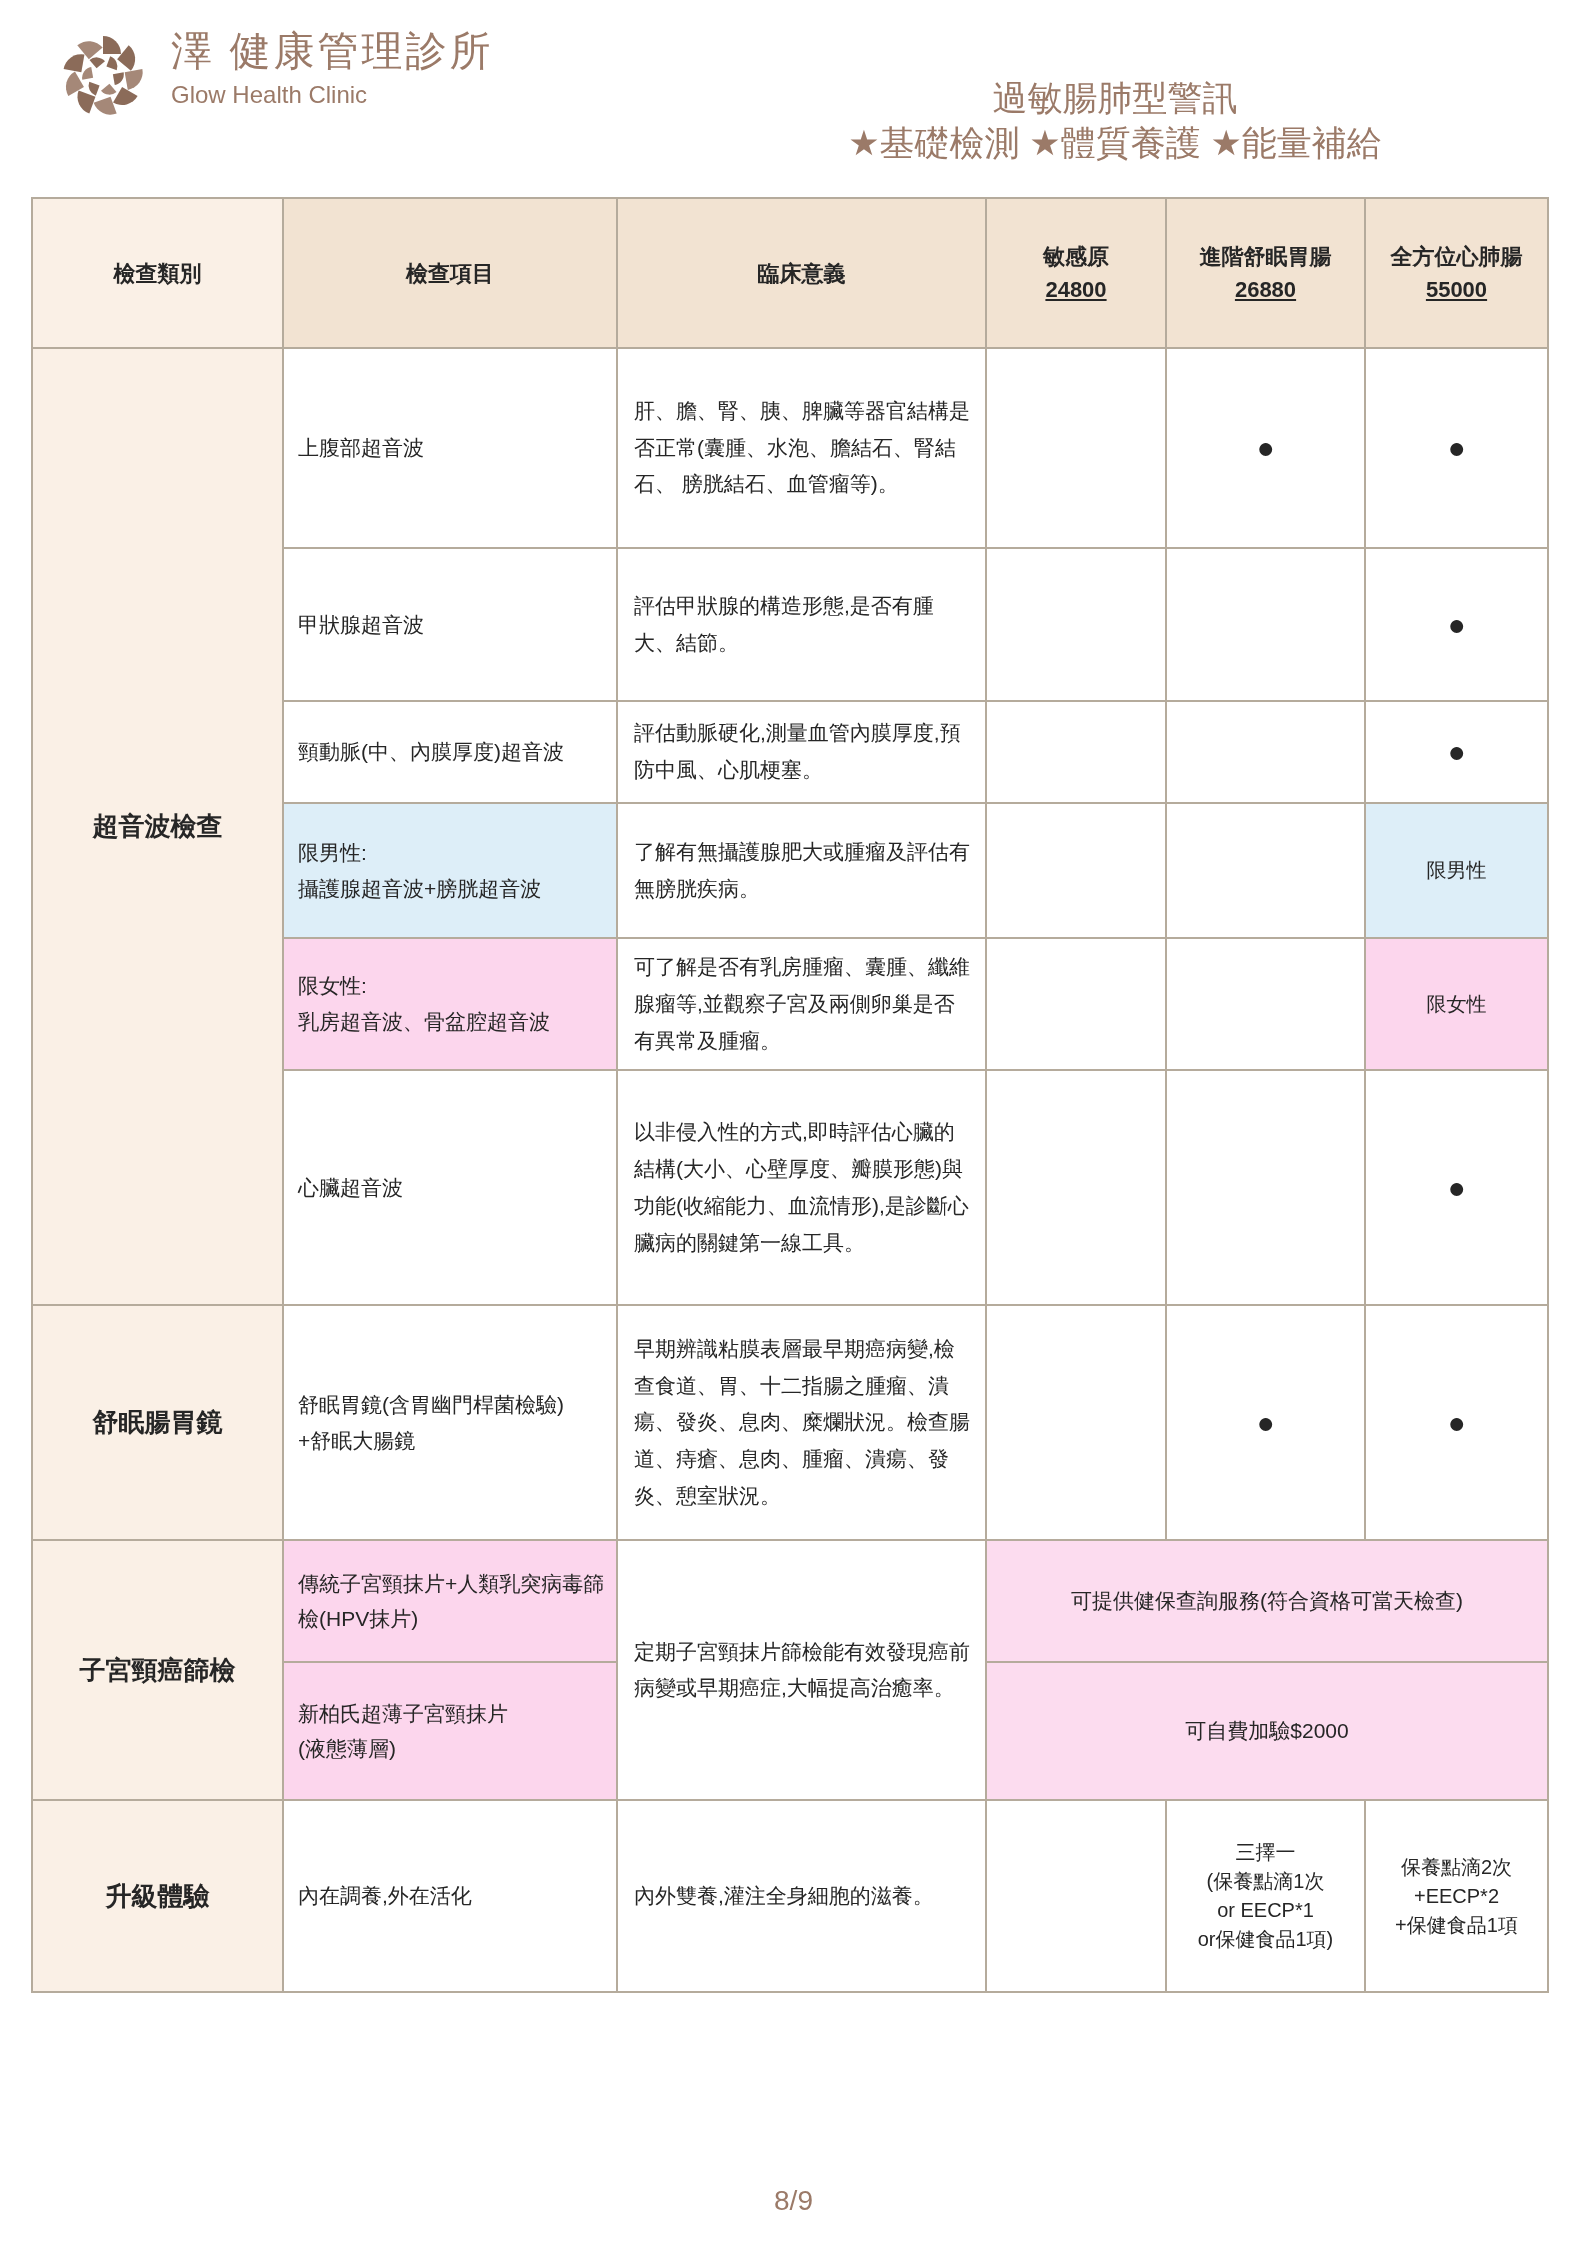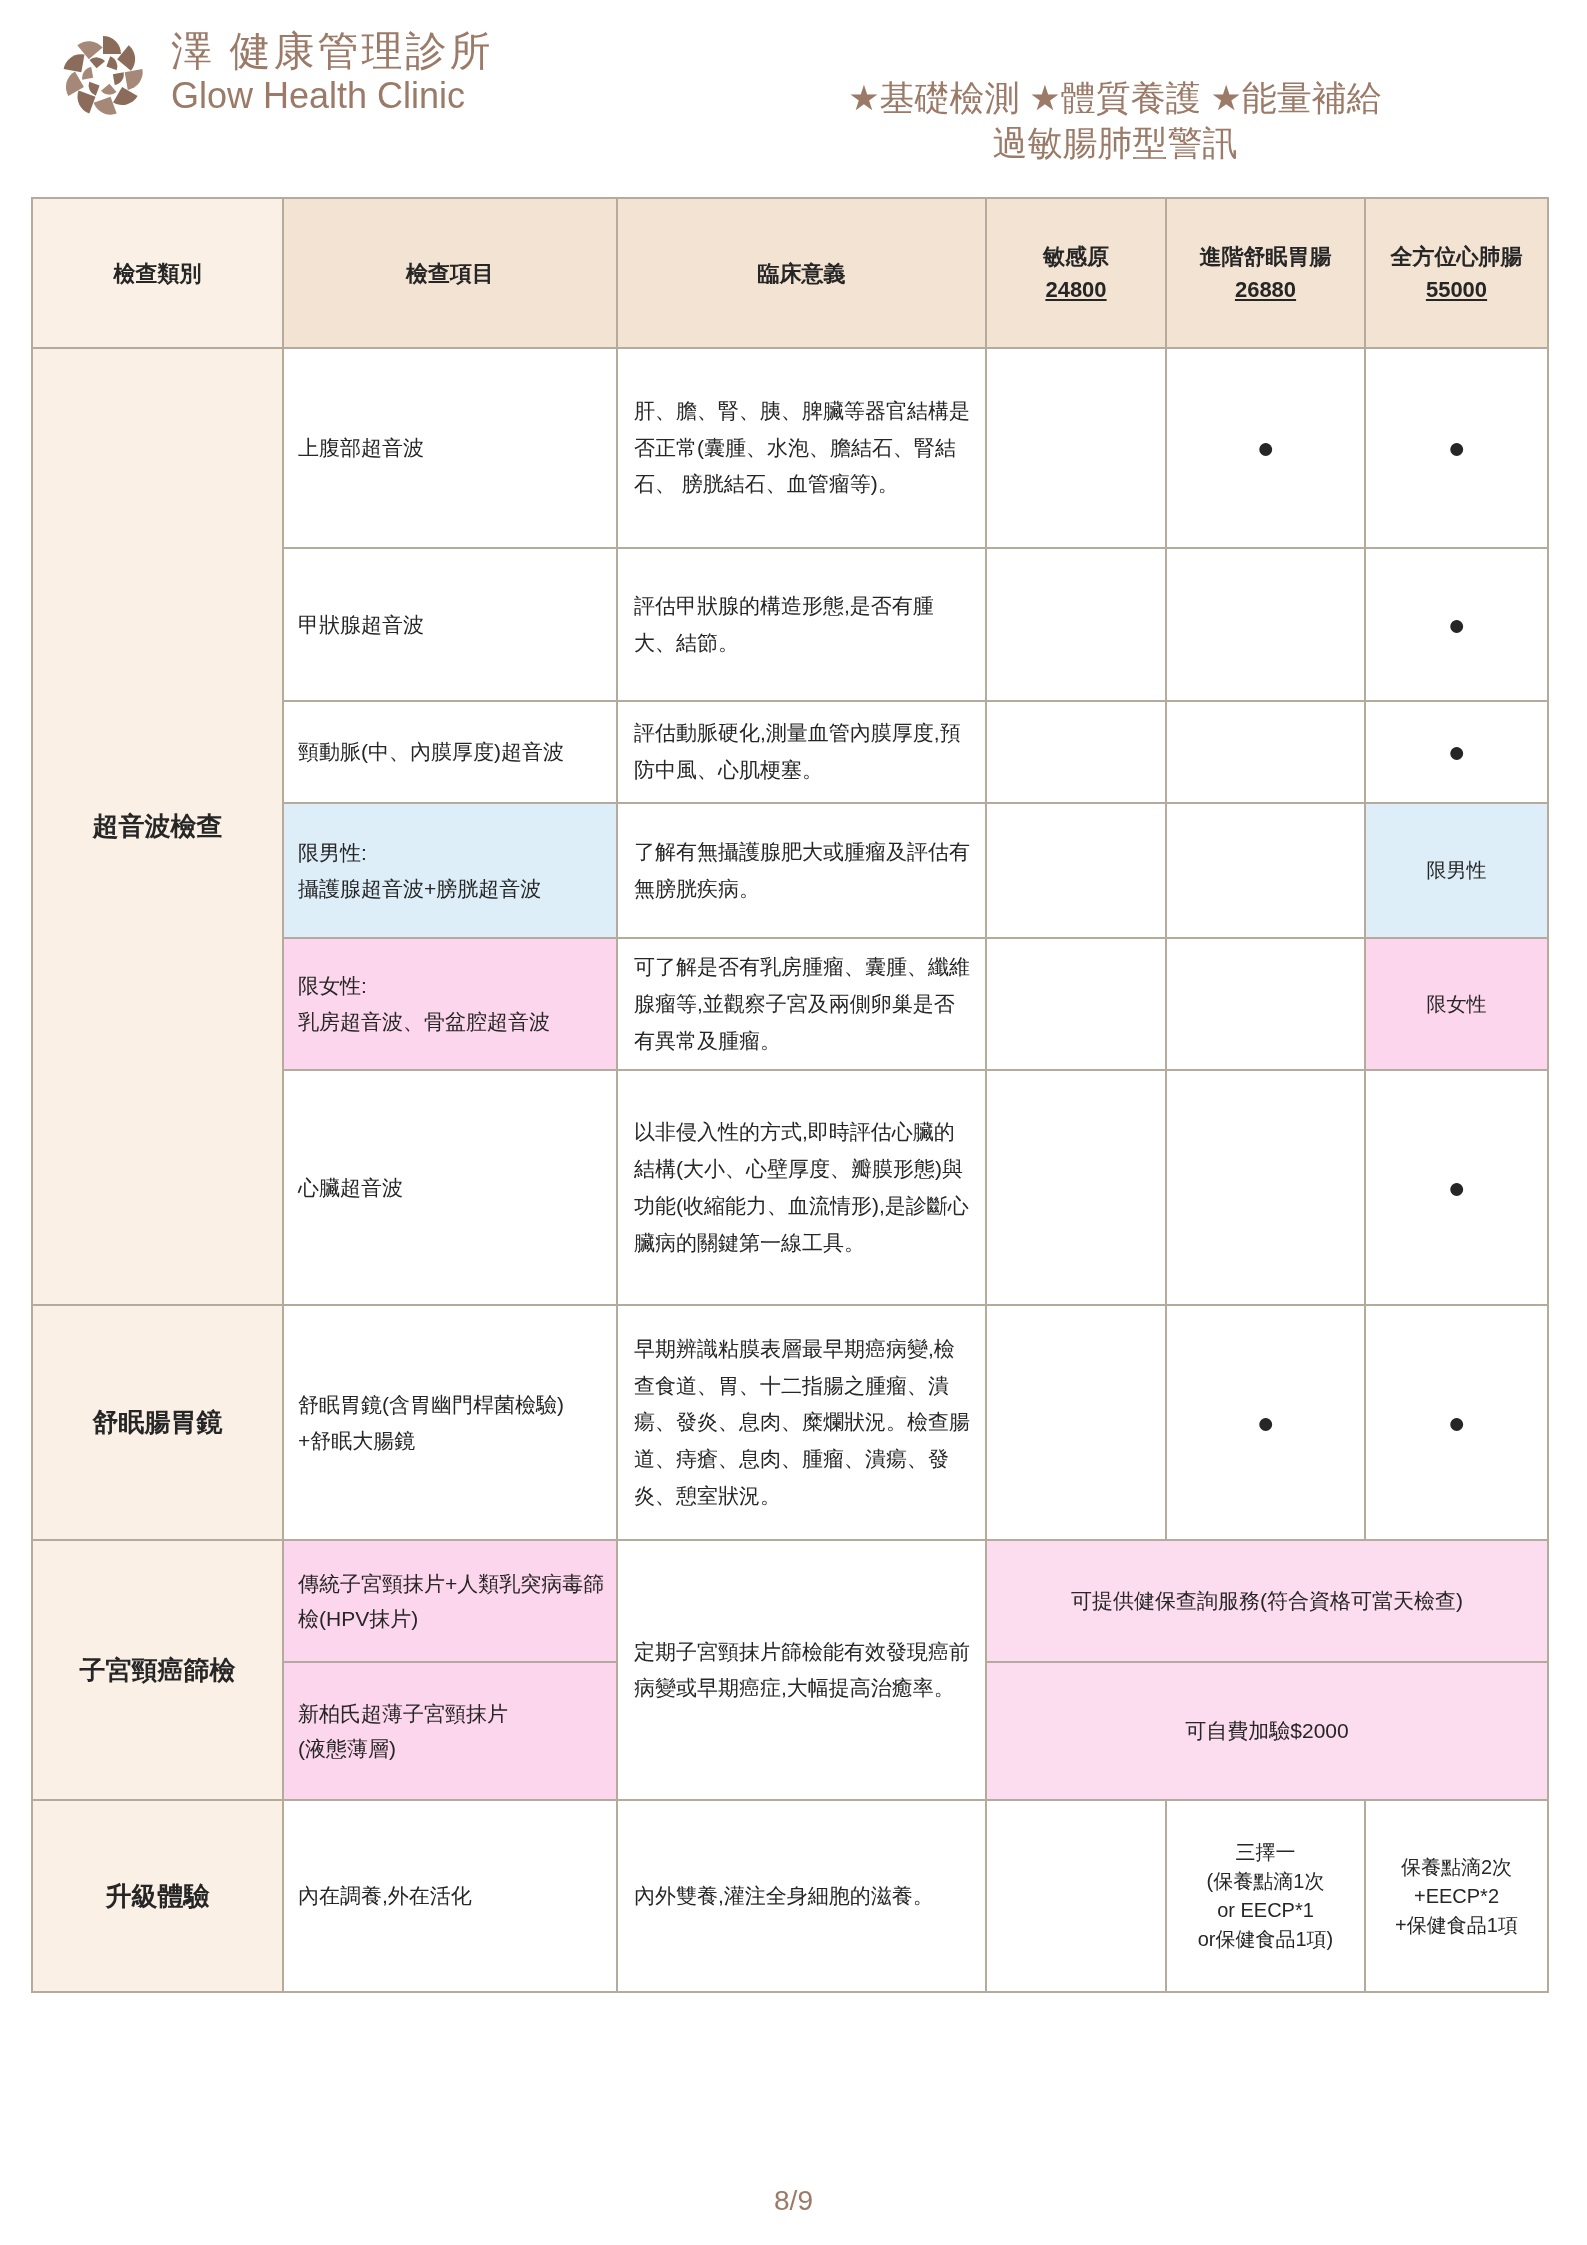--- a/index.html
+++ b/index.html
@@ -25,23 +25,23 @@
     gap: 20px;
   }
   .logo-text { line-height: 1.15; }
   .logo-zh {
     font-size: 41px;
     letter-spacing: 3px;
     color: #9b7a68;
     font-weight: 500;
   }
   .logo-en {
-    font-size: 36px;
-    color: #9b7a68;
-    margin-top: 0;
+    font-size: 24px;
+    color: #9b7a68;
+    margin-top: 6px;
   }
   .header-right {
     position: absolute;
     left: 680px; top: 76px;
     width: 870px;
     text-align: center;
     color: #9b7a68;
     font-size: 35px;
     line-height: 1.28;
   }
@@ -138,22 +138,22 @@
         <use href="#petalS" transform="rotate(320 48 48)"></use>
       </g>
     </svg>
     <div class="logo-text">
       <div class="logo-zh">澤 健康管理診所</div>
       <div class="logo-en">Glow Health Clinic</div>
     </div>
   </div>
 
   <div class="header-right">
+    <div>過敏腸肺型警訊</div>
     <div>★基礎檢測 ★體質養護 ★能量補給</div>
-    <div>過敏腸肺型警訊</div>
   </div>
 
   <table class="plan-table">
     <colgroup>
       <col style="width:251px">
       <col style="width:334px">
       <col style="width:369px">
       <col style="width:180px">
       <col style="width:199px">
       <col style="width:183px">

